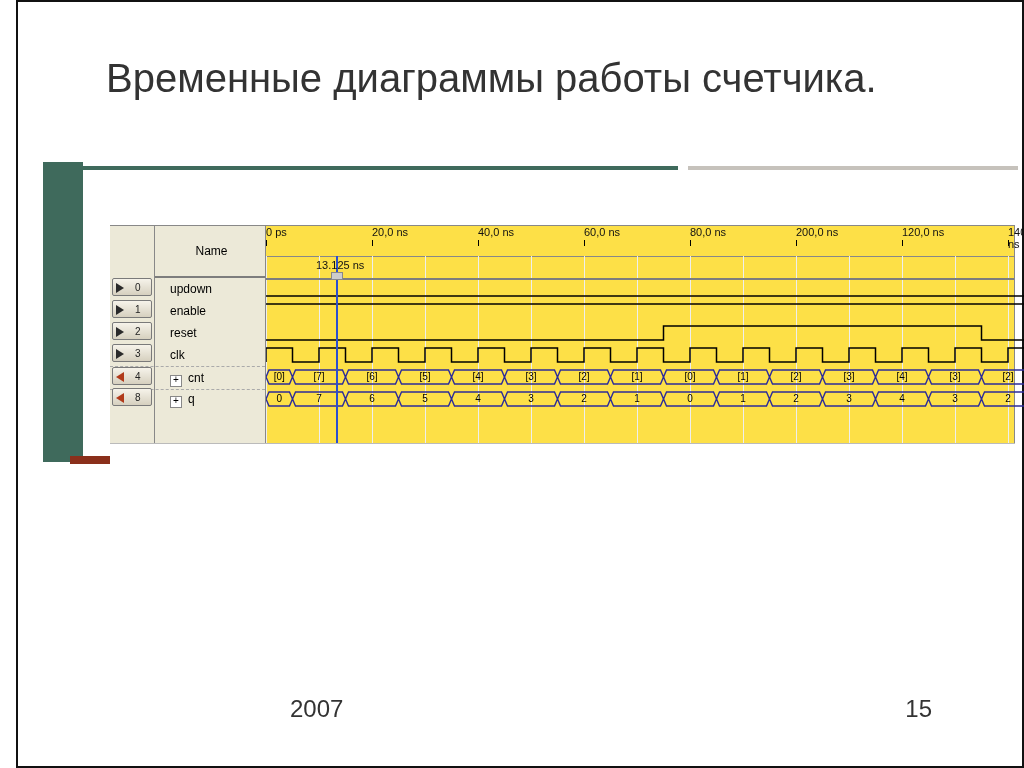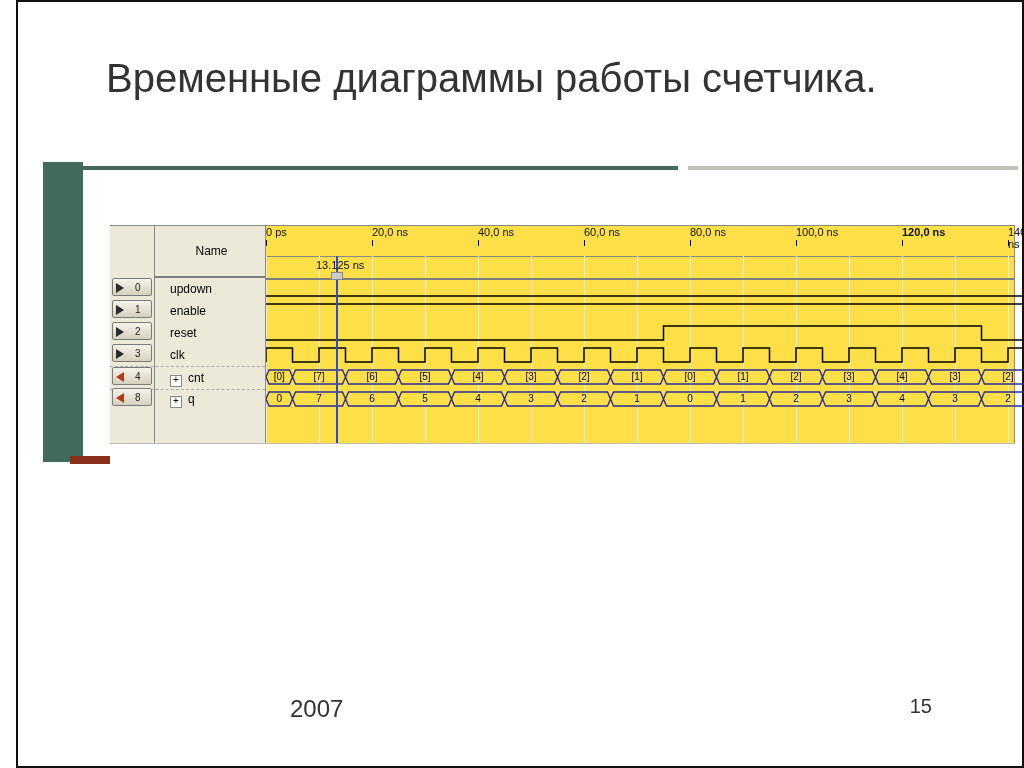--- a/index.html
+++ b/index.html
@@ -5,21 +5,21 @@
   html,body{margin:0;padding:0;font-family:Arial, Helvetica, sans-serif;background:#fff;}
   body{width:1024px;height:768px;box-sizing:border-box;position:relative;overflow:hidden;}
 
   .slide{position:absolute;inset:0;border:2px solid #111;margin-left:16px;}
   .title{position:absolute;left:88px;top:52px;font-size:40px;color:#333;line-height:1.2;}
   .side-bar{position:absolute;left:25px;top:160px;width:40px;height:300px;background:#3f6a5c;}
   .hr1{position:absolute;left:25px;top:164px;height:4px;width:635px;background:#3f6a5c;}
   .hr2{position:absolute;left:670px;top:164px;height:4px;width:330px;background:#c6c2bc;}
   .red-mark{position:absolute;left:52px;top:454px;width:40px;height:8px;background:#8a2f1b;}
   .footer-year{position:absolute;left:272px;top:693px;font-size:24px;color:#333;}
-  .footer-page{position:absolute;right:90px;top:693px;font-size:20px;color:#333;}
+  .footer-page{position:absolute;right:90px;top:693px;font-size:24px;color:#333;}
 
   .panel{position:absolute;left:92px;top:223px;right:7px;height:218px;border-bottom:1px solid #bbb;}
 
   .names-col{position:absolute;left:0;top:0;bottom:0;width:155px;background:#ece9d8;border-top:1px solid #888;border-right:1px solid #888;}
   .names-head{position:absolute;left:0;right:0;top:0;height:50px;border-bottom:2px solid #7d7d7d;text-align:center;font-size:12px;line-height:50px;color:#000;padding-left:48px;}
   .names-list{position:absolute;left:0;right:0;top:52px;bottom:0;}
   .handle-col{position:absolute;left:0;top:0;bottom:0;width:44px;background:#ece9d8;border-right:1px solid #888;}
   .sig-row{position:absolute;left:0;right:0;height:22px;}
   .handle{position:absolute;left:2px;width:40px;height:18px;border:1px solid #7a7a7a;border-radius:2px;font-size:10px;line-height:18px;padding-left:22px;box-sizing:border-box;color:#222;
     background:linear-gradient(#f6f3ea,#d6d0bf);}
@@ -91,22 +91,22 @@
         </div>
     </div>
 
     <div class="wave-area">
       <div class="ruler" id="ruler">
           <div class="tick" style="left: 0px;">0 ps</div>
           <div class="tick" style="left: 106px;">20,0 ns</div>
           <div class="tick" style="left: 212px;">40,0 ns</div>
           <div class="tick" style="left: 318px;">60,0 ns</div>
           <div class="tick" style="left: 424px;">80,0 ns</div>
-          <div class="tick" style="left: 530px;">100,0 ns</div>
-          <div class="tick" style="left: 636px; font-weight: bold;">120,0 ns</div>
+          <div class="tick" style="left: 530px;">200,0 ns</div>
+          <div class="tick" style="left: 636px;">120,0 ns</div>
           <div class="tick" style="left: 742px;">140,0 ns</div>
         </div>
       <div class="marker-lbl" id="marker-lbl" style="left: 50px;">13.125 ns</div>
       <div class="marker-handle" id="marker-handle" style="left: 65px;"></div>
       <div class="grid" id="grid">
           <div class="g" style="left: 0px;"></div>
           <div class="g" style="left: 53px;"></div>
           <div class="g" style="left: 106px;"></div>
           <div class="g" style="left: 159px;"></div>
           <div class="g" style="left: 212px;"></div>

